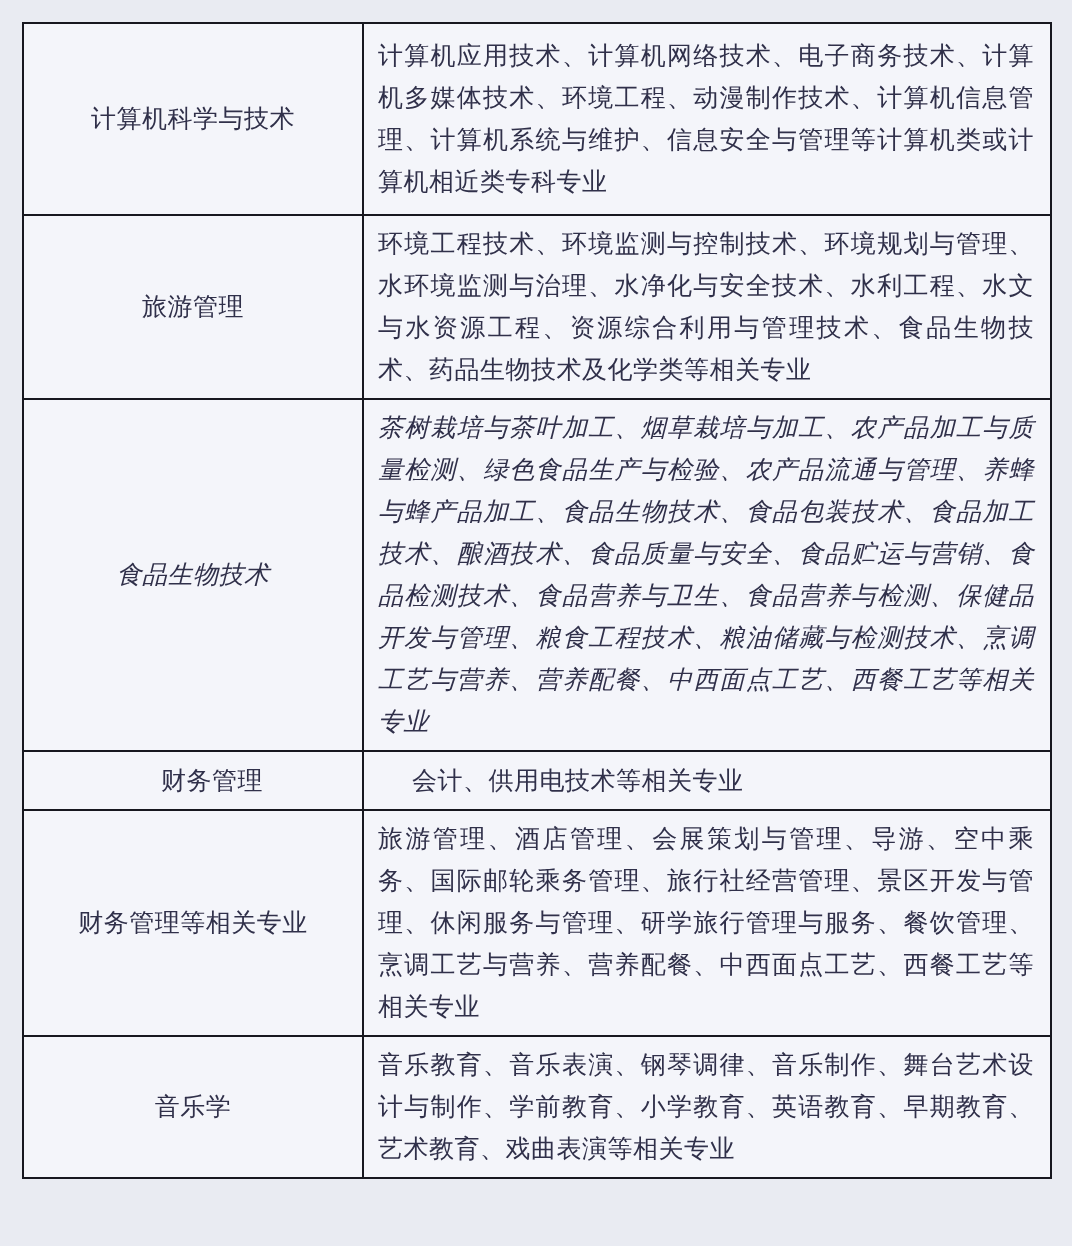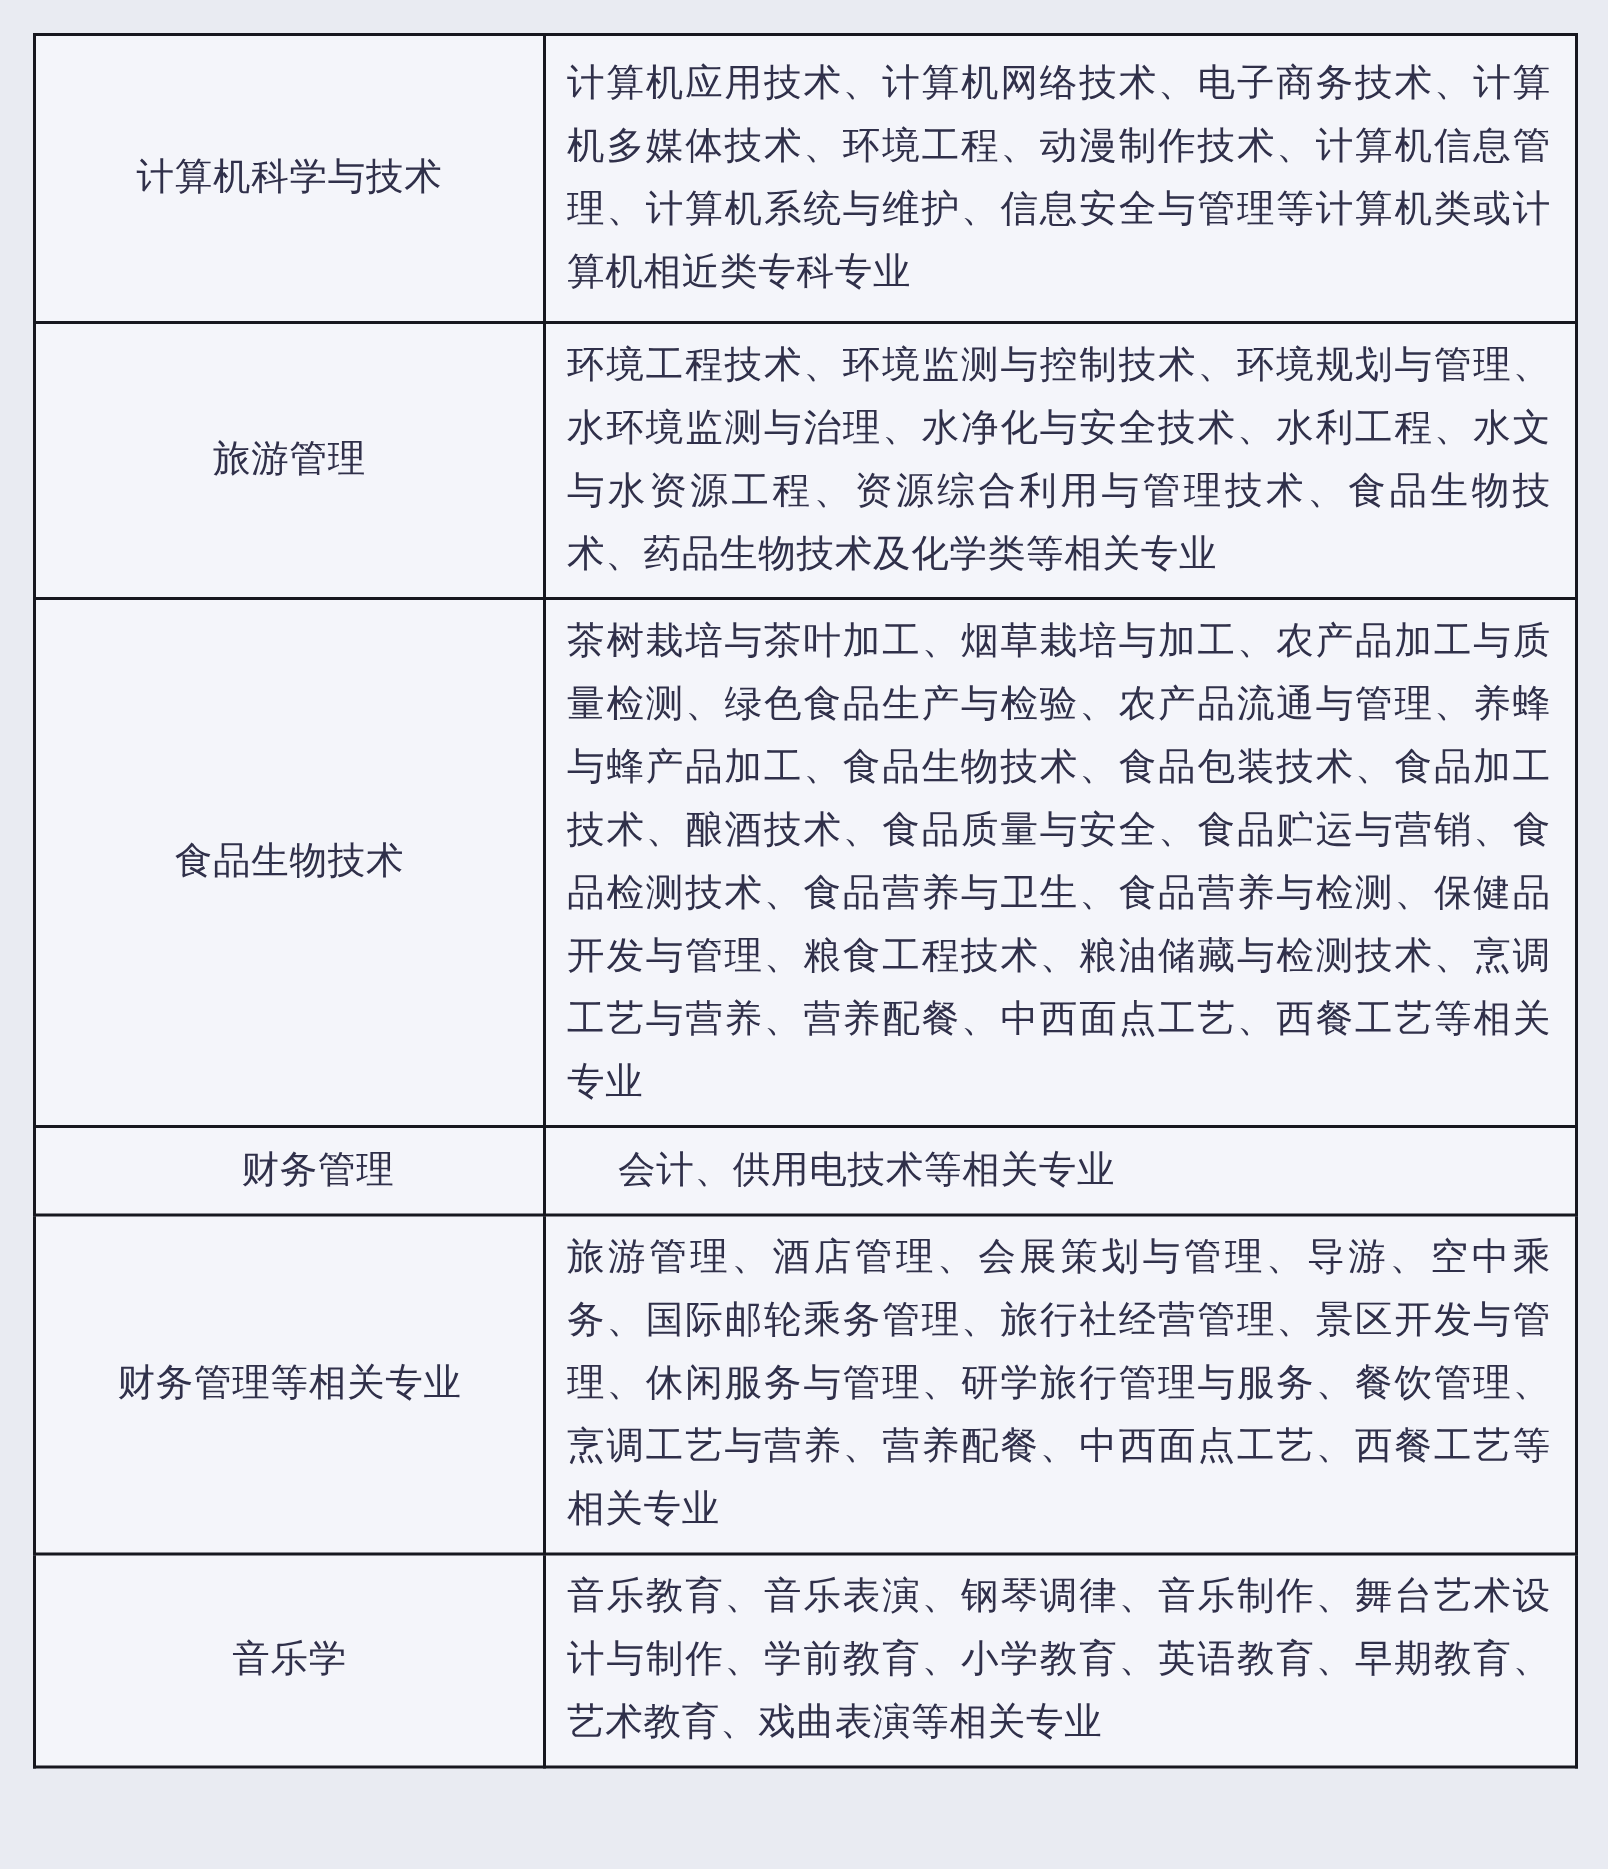--- a/index.html
+++ b/index.html
@@ -37,21 +37,21 @@
   }
   td.programs-cell {
     padding: 7px 16px 7px 14px;
     text-align: justify;
     text-align-last: left;
   }
   
   tr.r1 td { height: 79px; }
   tr.r2 td { height: 176px; }
   tr.r3 td { height: 161px; }
-  tr.r4 td { height: 291px; }
+  tr.r4 td { height: 291px; font-style: italic; }
   tr.r5 td { height: 43px; padding-left: 48px; }
   tr.r6 td { height: 171px; }
   tr.r7 td { height: 119px; }
 </style>
 </head>
 <body>
 
 <table class="doc-table">
   <tbody>
     <tr class="r2">

